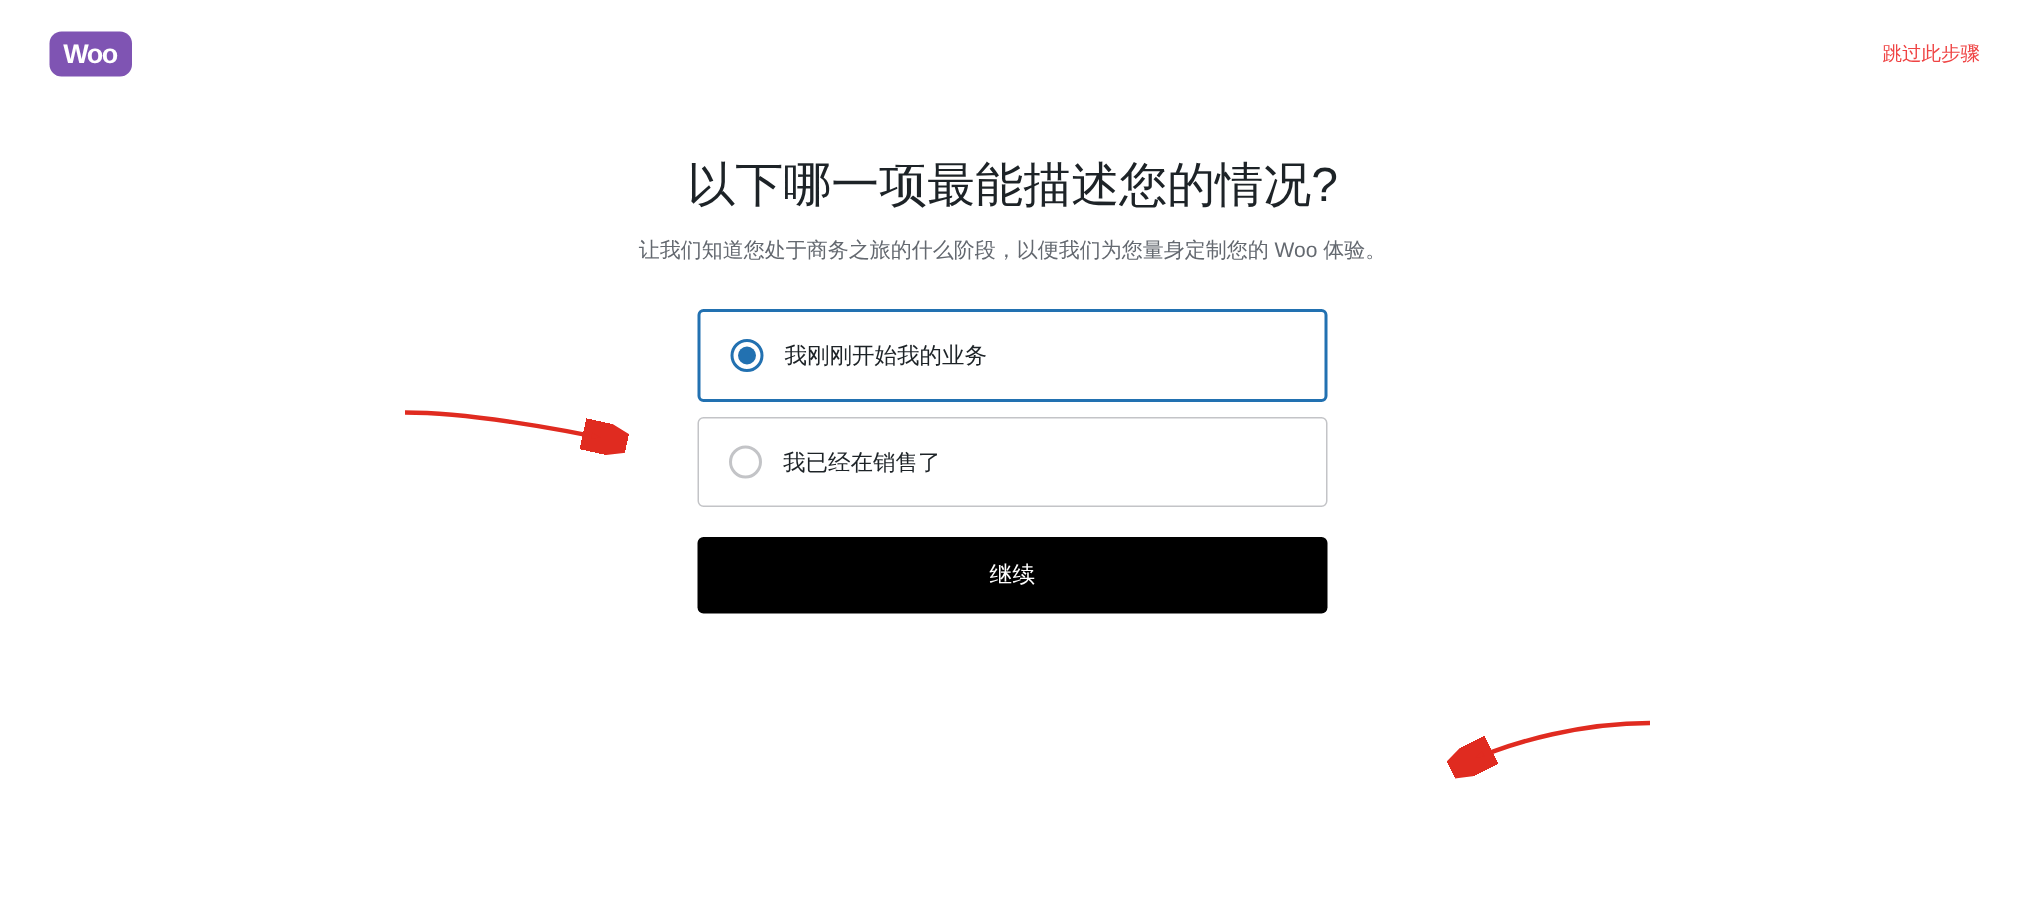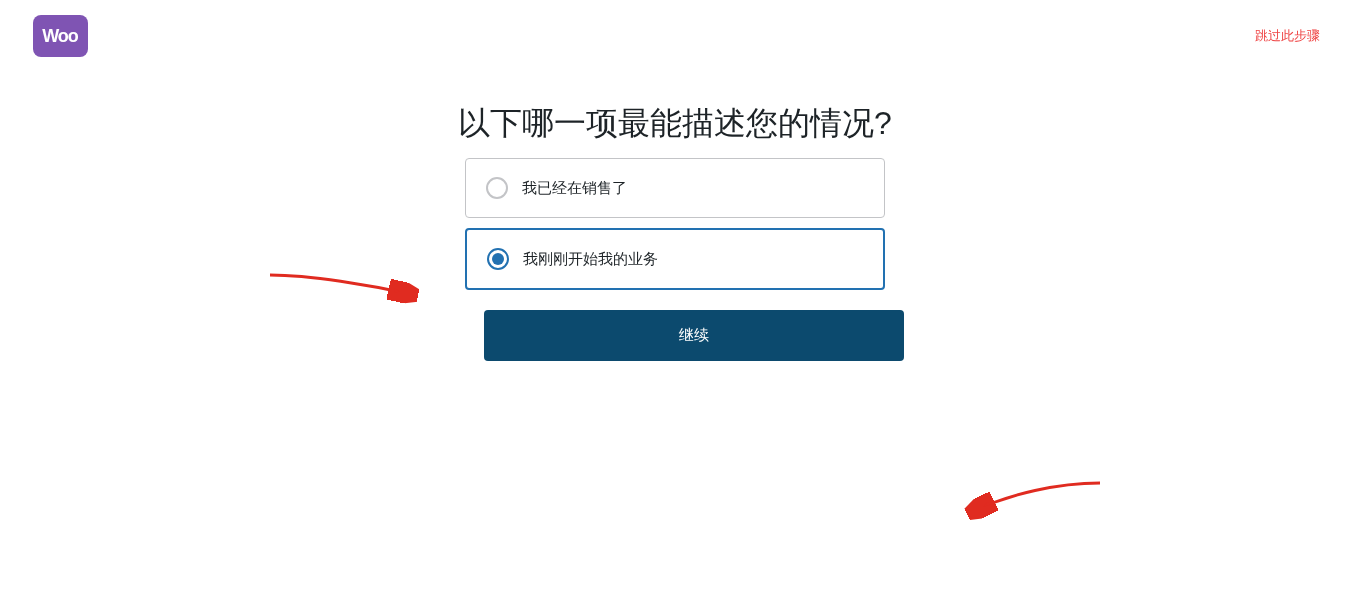--- a/index.html
+++ b/index.html
@@ -31,21 +31,21 @@
       align-items: center;
       justify-content: center;
       width: 60px;
       height: 48px;
     }
 
     .woo-logo-box {
       background: #7f54b3;
       border-radius: 8px;
       width: 55px;
-      height: 42px;
+      height: 30px;
       display: flex;
       align-items: center;
       justify-content: center;
       color: white;
       font-size: 18px;
       font-weight: bold;
       letter-spacing: -1px;
     }
 
     .skip-link {
@@ -126,30 +126,29 @@
     }
 
     .option-label {
       font-size: 15px;
       color: #1d2327;
     }
 
     
     .continue-btn {
       width: 420px;
-      background: #0c4a6e;
+      background: #000000;
       color: white;
       border: none;
       border-radius: 4px;
       padding: 16px;
       font-size: 15px;
       cursor: pointer;
       margin-top: 10px;
       letter-spacing: 0.3px;
-      margin-left: 19px;
     }
 
     
     .arrow-left {
       position: absolute;
       left: 250px;
       top: 255px;
       pointer-events: none;
     }
 
@@ -173,33 +172,34 @@
   <div class="woo-logo">
     <div class="woo-logo-box">
       <span>Woo</span>
     </div>
   </div>
   <a class="skip-link">跳过此步骤</a>
 </div>
 
 <div class="main-content">
   <h1 class="page-title">以下哪一项最能描述您的情况?</h1>
+  <p class="page-subtitle">让我们知道您处于商务之旅的什么阶段，以便我们为您量身定制您的 Woo 体验。</p>
 
   <div class="options-container">
-
-    <div class="option-item">
-      <div class="radio-circle"></div>
-      <span class="option-label">我已经在销售了</span>
-    </div>
 
     <div class="option-item selected">
       <div class="radio-circle">
         <div class="radio-inner"></div>
       </div>
       <span class="option-label">我刚刚开始我的业务</span>
+    </div>
+
+    <div class="option-item">
+      <div class="radio-circle"></div>
+      <span class="option-label">我已经在销售了</span>
     </div>
 
 
     <button class="continue-btn">继续</button>
   </div>
 </div>
 
 <div class="arrow-left">
   <svg class="arrow" width="180" height="80" viewBox="0 0 180 80">
 

